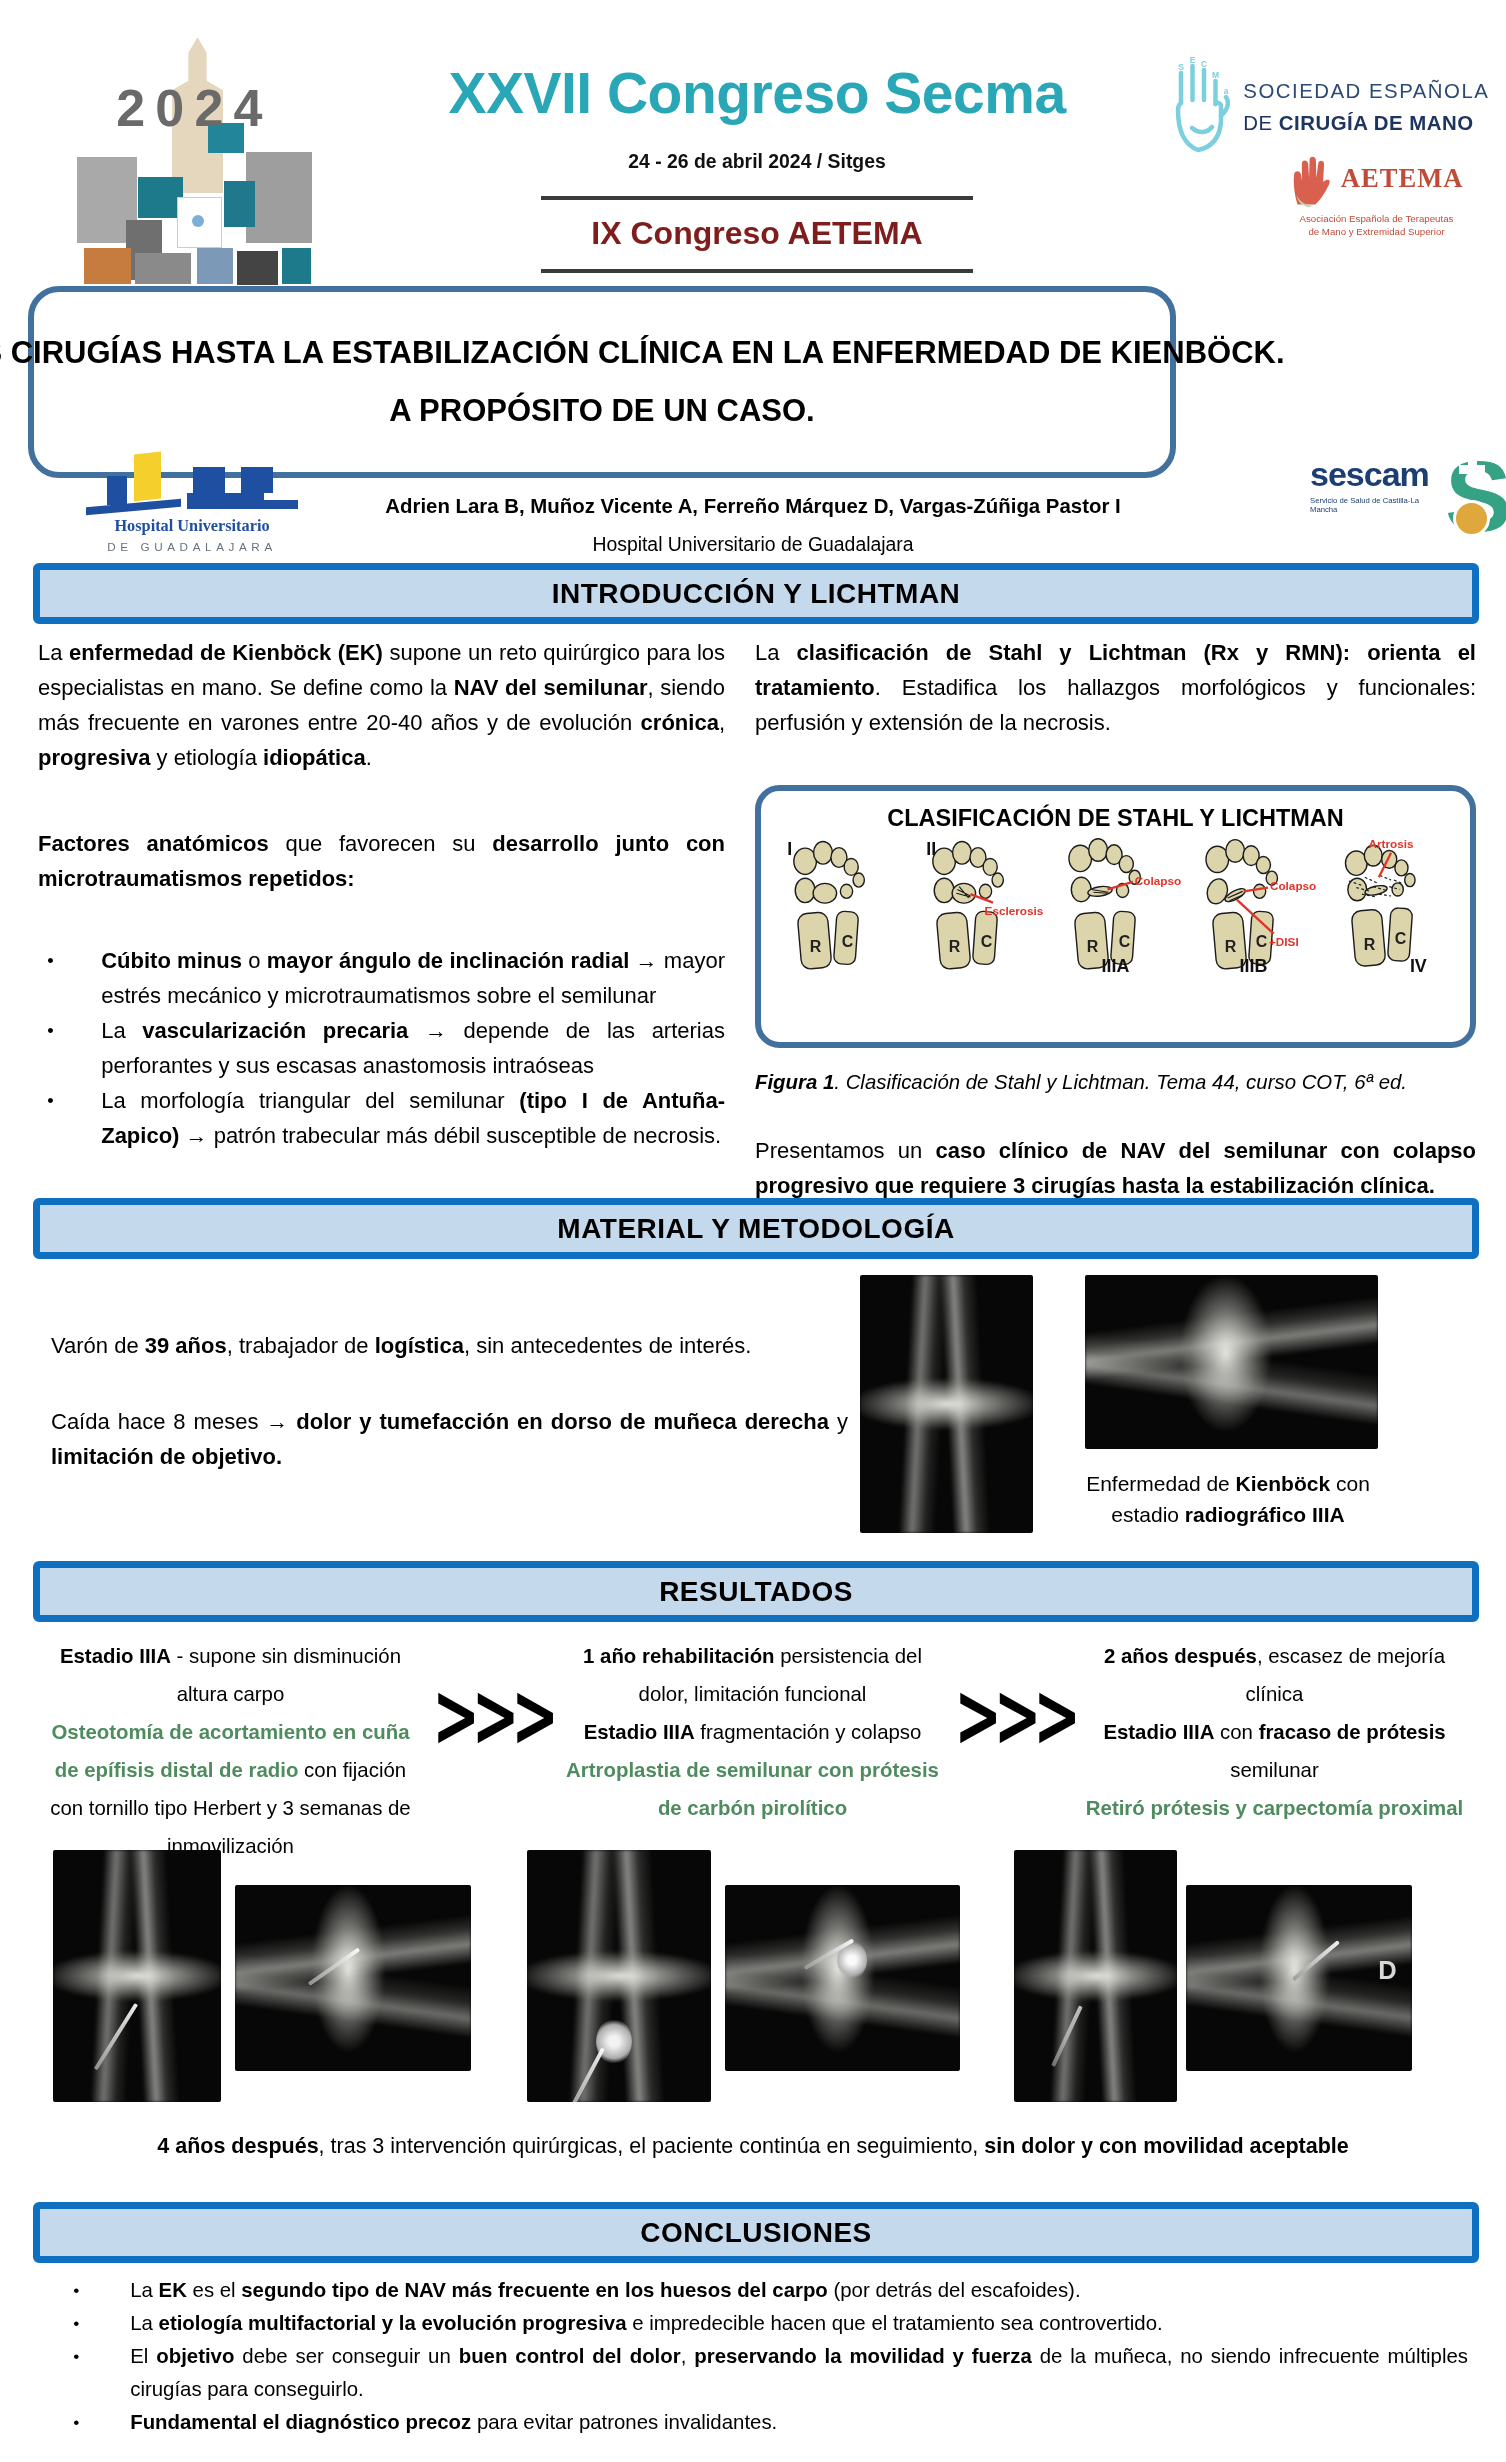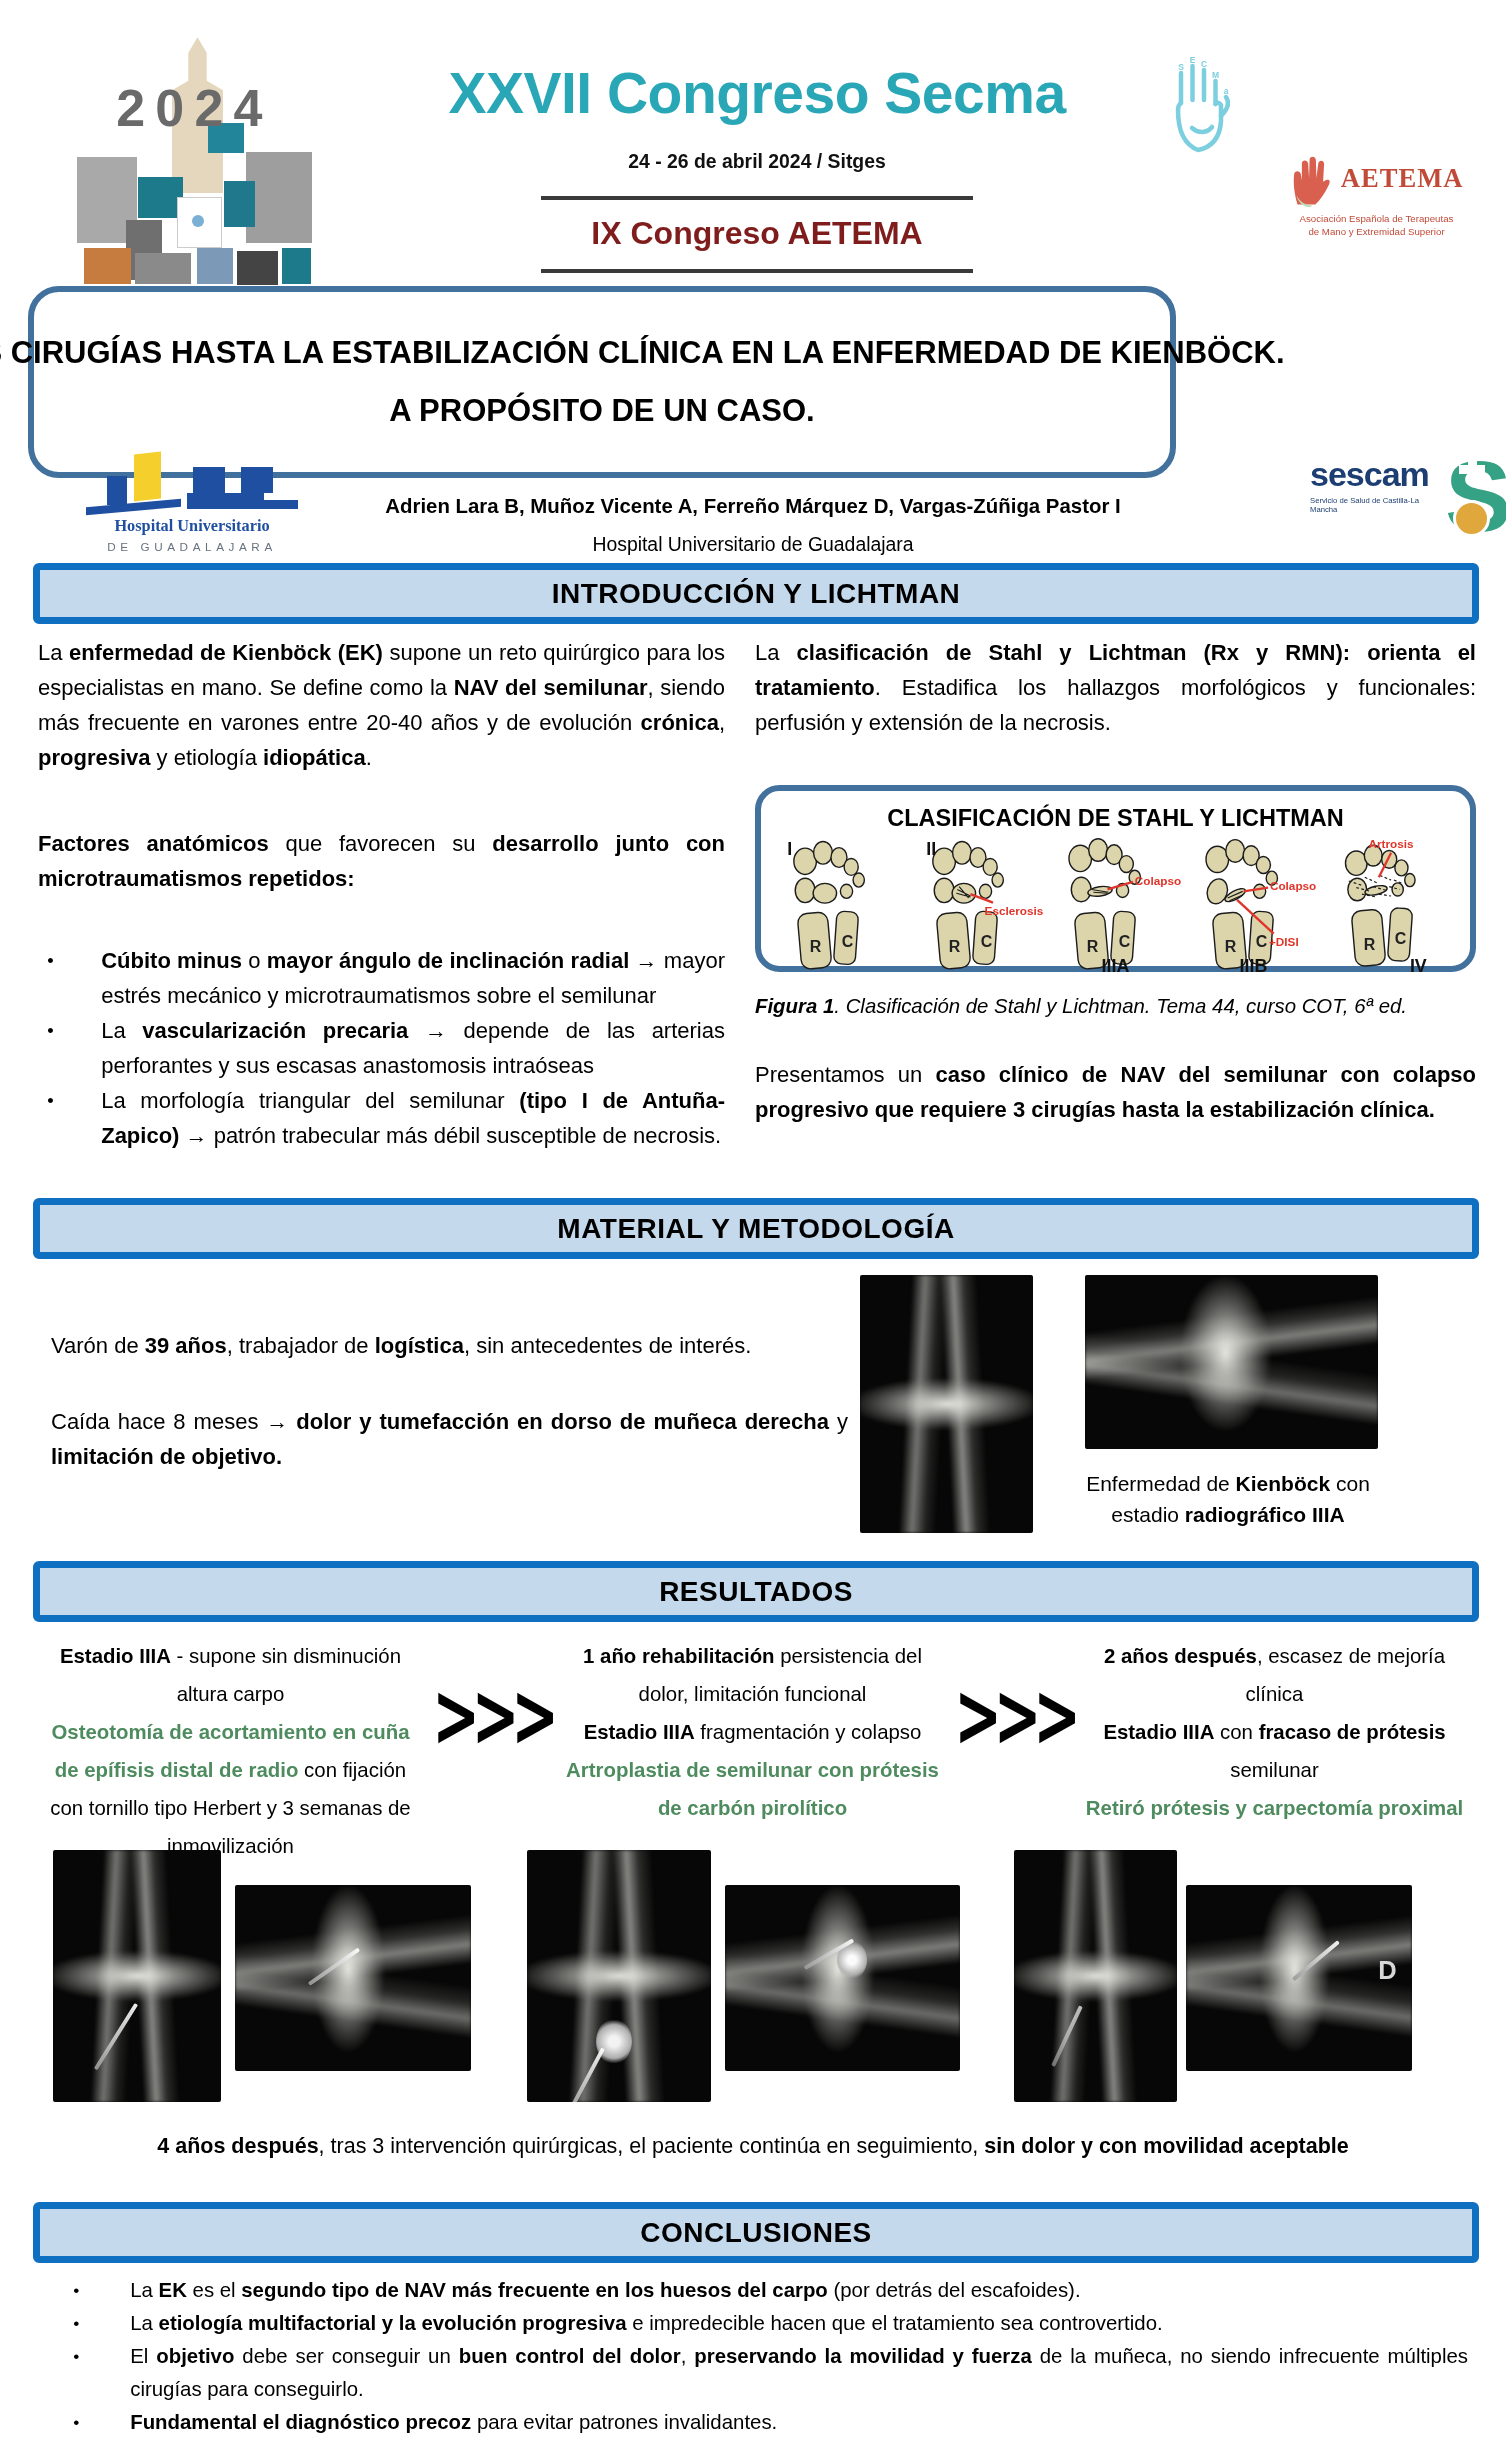--- a/index.html
+++ b/index.html
@@ -72,21 +72,21 @@
   
   .col-left{position:absolute;left:38px;top:635px;width:687px;}
   .col-right{position:absolute;left:755px;top:635px;width:721px;}
   .body-text{font-size:22px;line-height:35px;text-align:justify;margin:0;}
   .p2{margin-top:51px;}
   ul.factors{margin:47px 0 0;padding:0;list-style:none;}
   ul.factors li{display:flex;font-size:22px;line-height:35px;}
   ul.factors .marker{flex:0 0 54px;padding-left:9.2px;font-size:18.4px;}
   ul.factors .li-text{flex:1;text-align:justify;}
 
-  .figure-box{margin-top:45px;height:187px;box-sizing:border-box;border:6.1px solid #41719C;
+  .figure-box{margin-top:45px;height:263px;box-sizing:border-box;border:6.1px solid #41719C;
       border-radius:24.5px;padding:11.2px 13.3px 2px;position:relative;background:#fff;}
   .figure-title{text-align:center;font-size:23.5px;font-weight:bold;margin-top:3.1px;}
   .stages{display:flex;justify-content:space-between;margin-top:2px;}
   svg.stage{width:129px;height:141px;overflow:visible;}
   .bones ellipse,.bones rect,.bones path{fill:#DCD5AC;stroke:#1C1C1C;stroke-width:3;}
   .hatch{fill:none !important;stroke:#1C1C1C;stroke-width:2.5;}
   .bone-label{font-size:34px;font-weight:bold;fill:#222;}
   .stage-label{font-size:38px;font-weight:600;fill:#111;}
   .ann{fill:#E0352B;font-size:25px;font-weight:600;}
   .ann-line{stroke:#E0352B;stroke-width:5;}
@@ -176,20 +176,24 @@
       <path d="M44,142 C58,154 74,152 84,140"></path>
     </g>
     <g fill="#7BCFDF" font-size="17" font-weight="bold" text-anchor="middle">
       <text x="22" y="26">S</text>
       <text x="45" y="12">E</text>
       <text x="68" y="20">C</text>
       <text x="91" y="42">M</text>
       <text x="112" y="74">a</text>
     </g>
   </svg>
+  <div class="secma-text">
+    <div class="secma-l1">SOCIEDAD ESPAÑOLA</div>
+    <div class="secma-l2"><span>DE </span><span class="b">CIRUGÍA DE MANO</span></div>
+  </div>
 </div>
 
 <div class="aetema">
   <div class="aetema-row">
     <svg viewBox="0 0 90 120" width="44" height="58">
       <path fill="#D9604F" d="M15,115 C8,90 6,70 8,52 C9,44 20,44 22,52 L24,65 L24,30 C24,22 36,22 37,30 L39,60 L40,22 C40,14 52,14 53,22 L54,60 L58,30 C59,22 70,23 70,31 L68,68 C78,60 85,64 80,74 C72,92 62,105 52,115 Z"></path>
       <path fill="#BCDCB8" d="M13,96 C20,110 32,116 46,117 L42,120 C28,121 16,110 13,96 Z"></path>
     </svg>
     <span class="aetema-name">AETEMA</span>
   </div>

